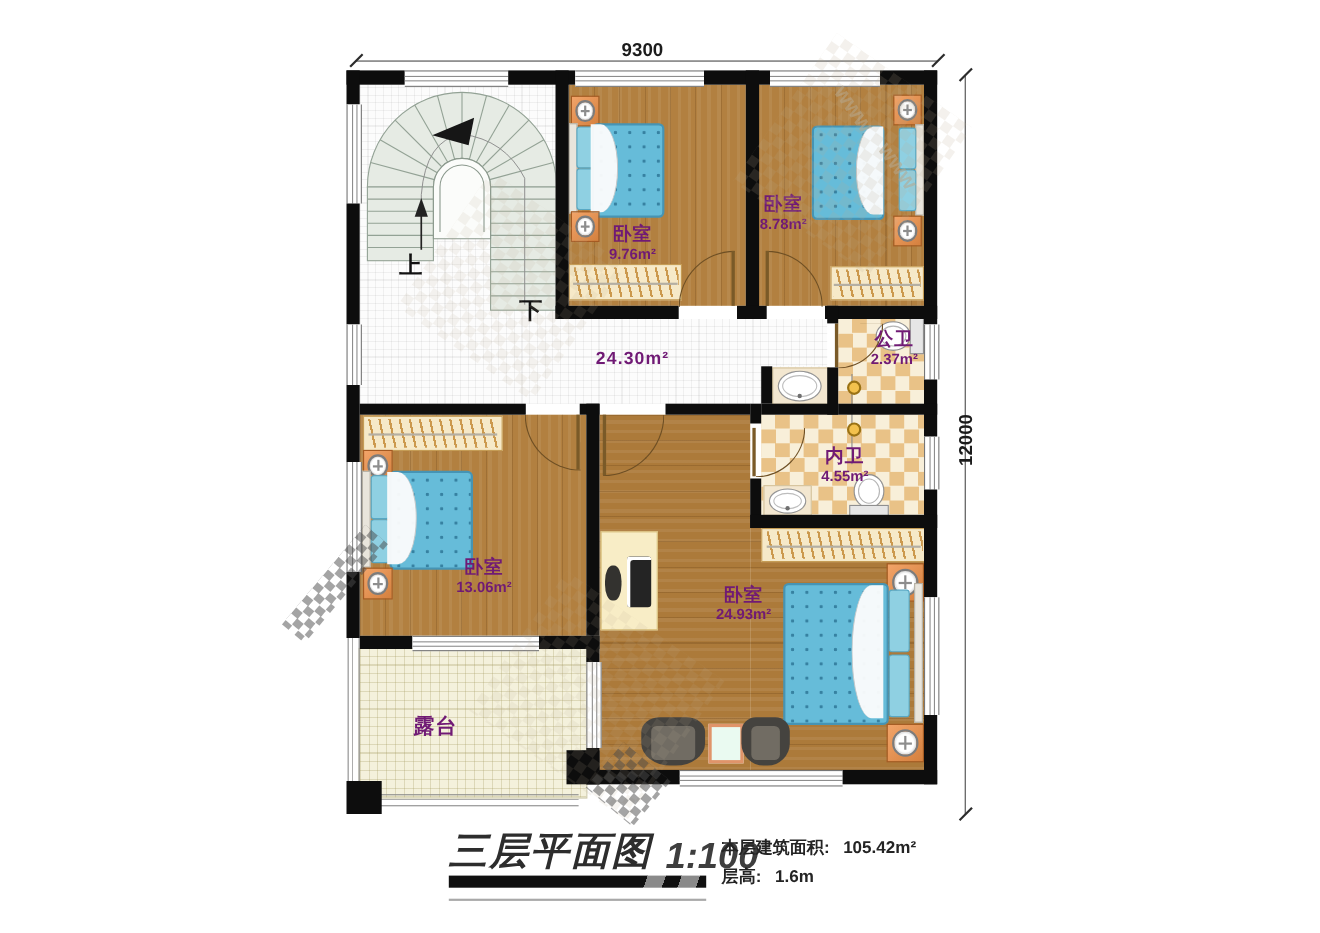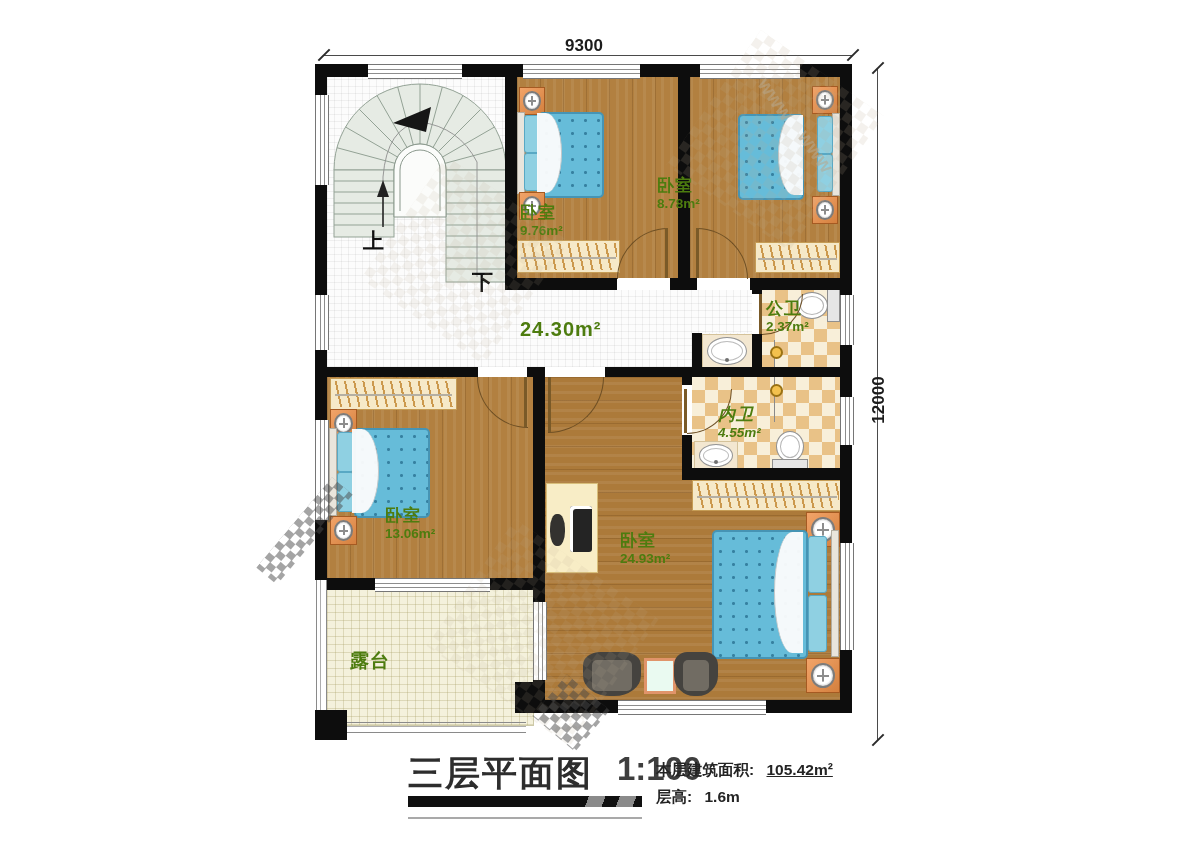--- a/index.html
+++ b/index.html
@@ -53,31 +53,31 @@
   .toilet-bowl{position:absolute;background:#fff;border:1.5px solid #909090;border-radius:50%;
                box-shadow:inset 0 0 0 3px #fff,inset 0 0 0 4px #b5b5b5;}
   .tank{position:absolute;background:#e6e6e6;border:1px solid #8f8f8f;}
   .counter{position:absolute;background:#f3e7d0;border:1px solid #d4c29a;}
   .sink{position:absolute;background:#fff;border:1.5px solid #949494;border-radius:50%;
         box-shadow:inset 0 0 0 3px #fff,inset 0 0 0 4px #bdbdbd;}
   .sink:after{content:"";position:absolute;left:50%;bottom:2px;width:4px;height:4px;margin-left:-2px;
               background:#6f6f6f;border-radius:50%;}
   .chair{position:absolute;background:#45433f;border-radius:30% 30% 46% 46%;}
   .chair .seat{position:absolute;inset:8px 9px 5px 9px;background:#716c63;border-radius:5px;}
-  .lbl{position:absolute;color:#4d7c0f;}
+  .lbl{position:absolute;text-align:center;color:#701a75;}
   .rname{font-size:17px;font-weight:bold;letter-spacing:1px;line-height:1.15;}
   .rarea{font-size:13.5px;font-weight:bold;line-height:1.2;}
   .stair-lbl{position:absolute;font-size:21px;font-weight:bold;color:#111;}
   .dimline{position:absolute;background:#4a4a4a;}
   .tick{position:absolute;width:16px;height:2px;background:#2b2b2b;transform:rotate(-45deg);}
   .dimtxt{position:absolute;font-size:17px;font-weight:bold;color:#1c1c1c;text-align:center;}
   .wm{position:absolute;pointer-events:none;background-image:conic-gradient(#b9a98e 0 25%,transparent 0 50%,#b9a98e 0 75%,transparent 0);background-size:18px 18px;opacity:.16;transform:rotate(35deg);}
   .wm-dark{position:absolute;pointer-events:none;background-image:conic-gradient(#4a4a4a 0 25%,transparent 0 50%,#4a4a4a 0 75%,transparent 0);background-size:15px 15px;opacity:.5;transform:rotate(40deg);}
   .wm-txt{position:absolute;pointer-events:none;color:#b7a88e;font-weight:bold;font-size:20px;opacity:.55;transform:rotate(55deg);}
-  .title-row{position:absolute;display:flex;align-items:flex-start;gap:24px;}
+  .title-row{position:absolute;display:flex;align-items:flex-end;gap:12px;font-style:italic;}
   .title-main{font-size:35px;font-weight:bold;color:#2d2d2d;letter-spacing:2px;}
   .title-scale{font-size:33px;font-weight:600;color:#3e3e3e;}
   .title-bar{position:absolute;background:linear-gradient(110deg,#101010 0 76%,#8a8a8a 76% 83%,#101010 83% 89%,#8a8a8a 89% 96%,#101010 96%);}
   .title-underline{position:absolute;background:#a9a9a9;}
   .info-row{position:absolute;font-size:15.5px;font-weight:600;color:#242424;}
   .info-row b{font-weight:700;}
 </style>
 </head>
 <body>
 
@@ -296,27 +296,27 @@
 
   <div class="lbl" style="left:520px;top:203px;width:110px;">
     <div class="rname">卧室</div>
     <div class="rarea">9.76m²</div>
   </div>
   <div class="lbl" style="left:657px;top:176px;width:110px;">
     <div class="rname">卧室</div>
     <div class="rarea">8.78m²</div>
   </div>
   <div class="lbl" style="left:520px;top:318px;width:110px;">
-    <div class="rname" style="font-size:20px">24.30m²</div>
+    <div class="rname" style="font-size:16px">24.30m²</div>
   </div>
   <div class="lbl" style="left:766px;top:299px;width:94px;">
     <div class="rname">公卫</div>
     <div class="rarea">2.37m²</div>
   </div>
-  <div class="lbl" style="left:718px;top:405px;width:100px;font-style:italic;">
+  <div class="lbl" style="left:718px;top:405px;width:100px;">
     <div class="rname">内卫</div>
     <div class="rarea">4.55m²</div>
   </div>
   <div class="lbl" style="left:385px;top:506px;width:110px;">
     <div class="rname">卧室</div>
     <div class="rarea">13.06m²</div>
   </div>
   <div class="lbl" style="left:620px;top:531px;width:112px;">
     <div class="rname">卧室</div>
     <div class="rarea">24.93m²</div>
@@ -337,21 +337,21 @@
   <div class="dimtxt" style="left:849px;top:390px;width:60px;transform:rotate(-90deg);">12000</div>
 
   <div class="title-row" style="left:408px;top:750px;">
     <span class="title-main">三层平面图</span>
     <span class="title-scale">1:100</span>
   </div>
   <div class="title-bar" style="left:408px;top:796px;width:234px;height:11px;"></div>
   <div class="title-underline" style="left:408px;top:817px;width:234px;height:2px;"></div>
   <div class="info-row" style="left:656px;top:760px;">
     <span>本层建筑面积:</span>
-    <b style="margin-left:8px;text-decoration:underline;">105.42m²</b>
+    <b style="margin-left:8px;">105.42m²</b>
   </div>
   <div class="info-row" style="left:656px;top:787px;">
     <span>层高:</span>
     <b style="margin-left:8px;">1.6m</b>
   </div>
 
   <div class="wm" style="left:700px;top:58px;width:150px;height:165px;"></div>
   <div class="wm" style="left:390px;top:185px;width:150px;height:150px;opacity:.13;"></div>
   <div class="wm" style="left:455px;top:555px;width:175px;height:155px;opacity:.13;"></div>
   <div class="wm-txt" style="left:752px;top:88px;">www</div>

